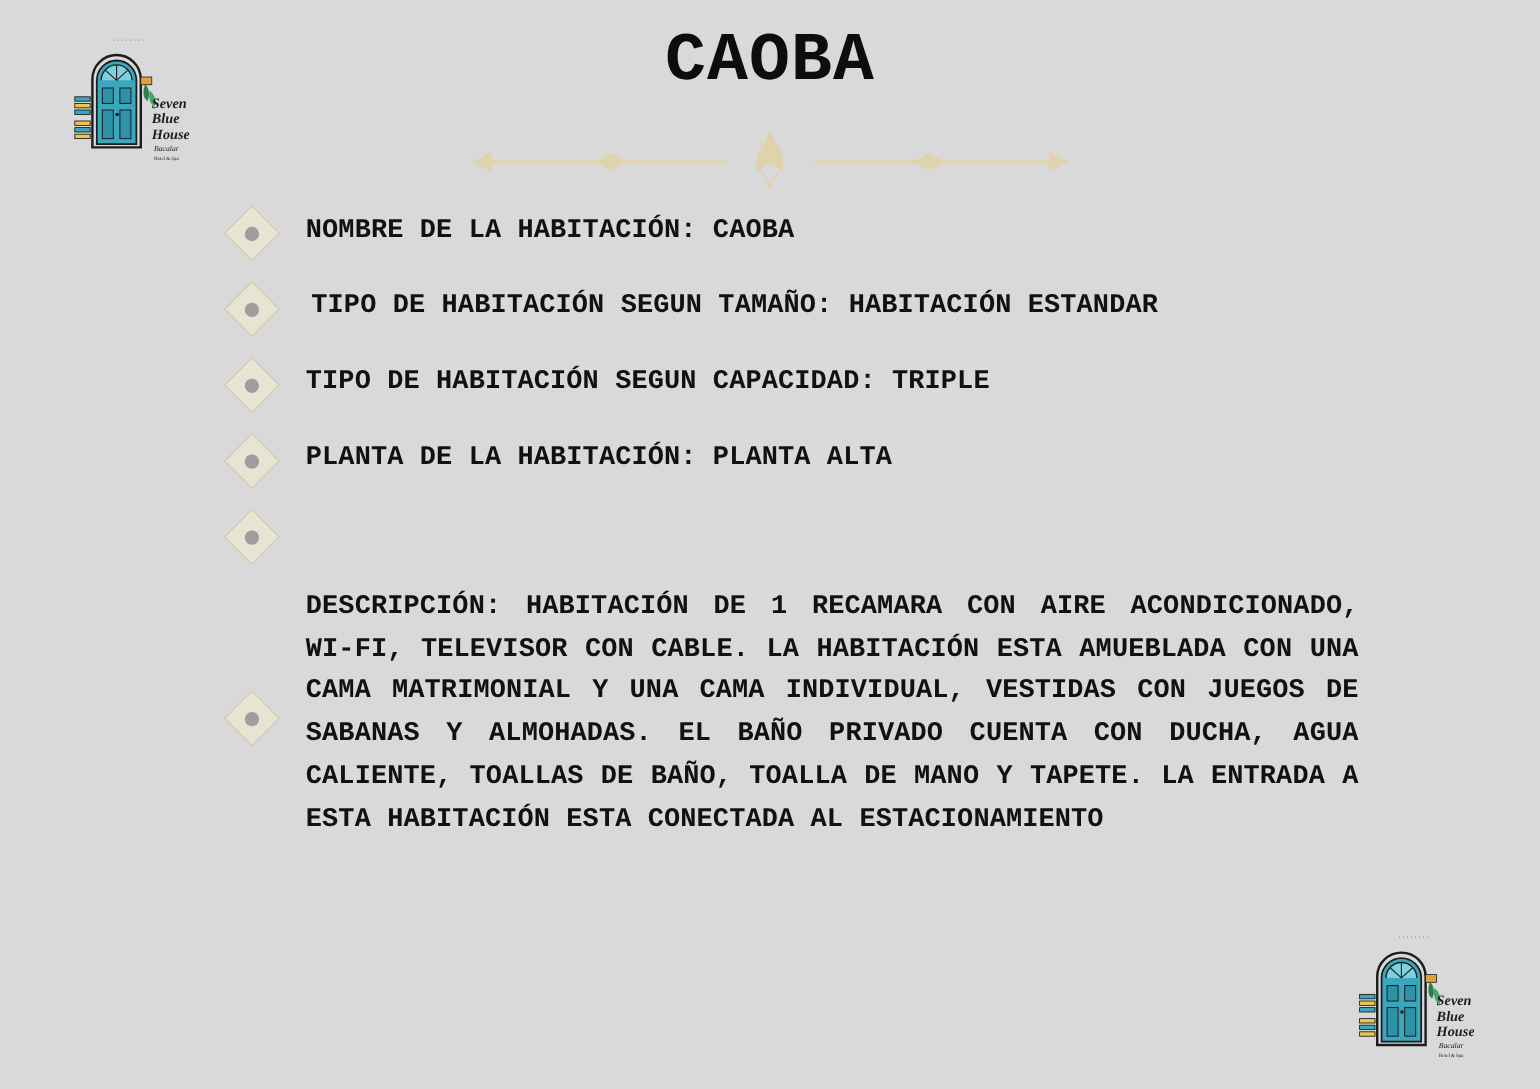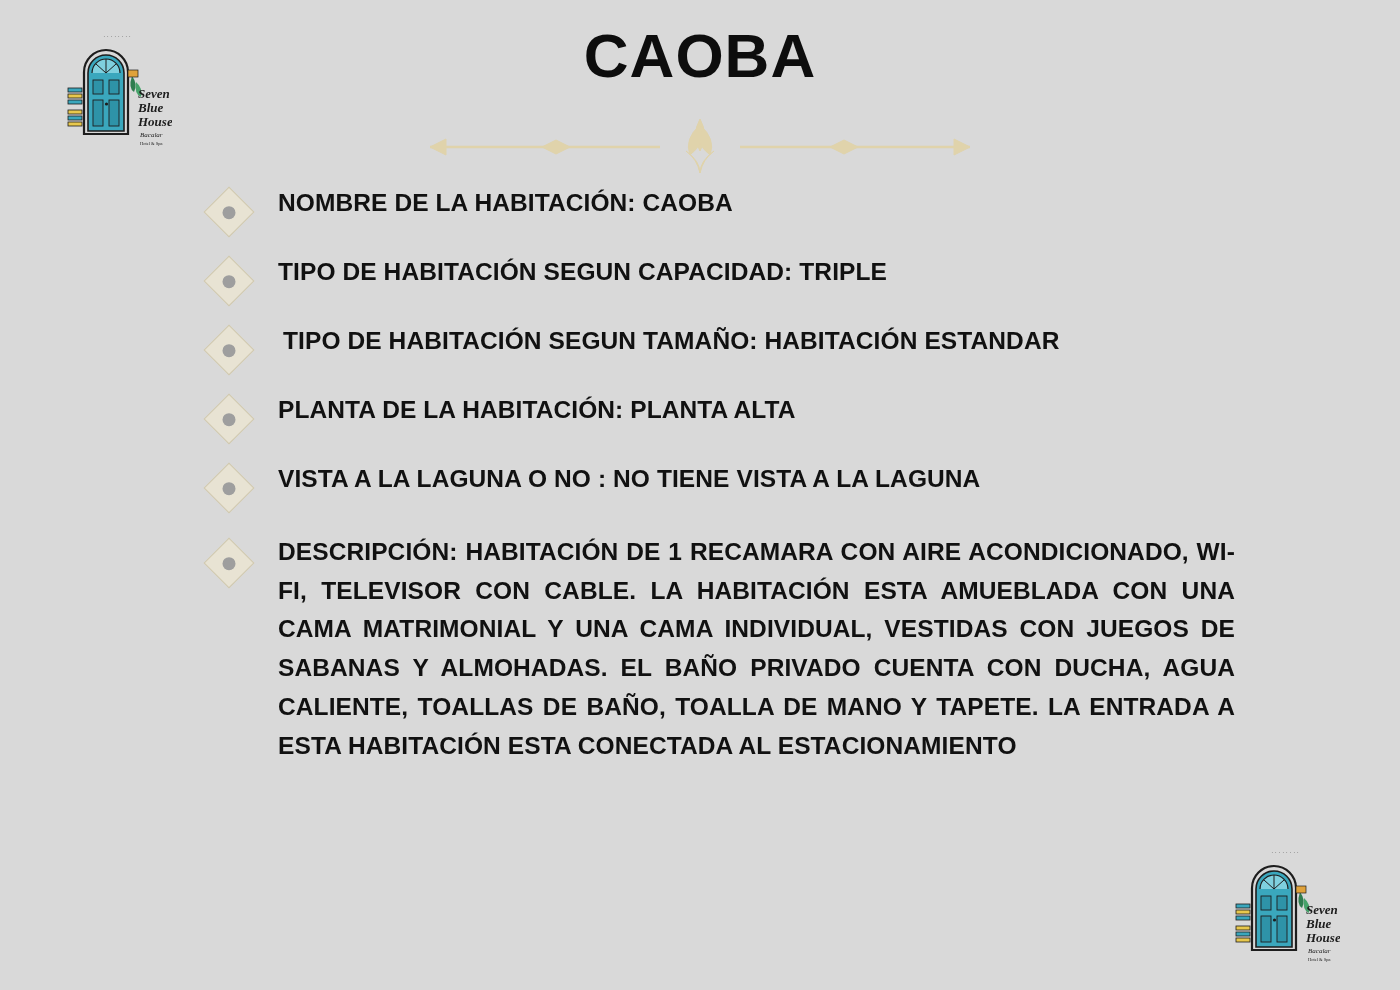--- a/index.html
+++ b/index.html
@@ -26,21 +26,21 @@
 
   .logo svg { display: block; width: 100%; height: 100%; }
 
   
   .title {
     position: absolute;
     top: 20px;
     left: 0;
     width: 1400px;
     text-align: center;
-    font-family: Liberation Sans, sans-serif;
+    font-family: Liberation Mono, monospace;
     font-size: 62px;
     font-weight: bold;
     letter-spacing: 1px;
     color: #0d0d0d;
   }
 
   
   .divider {
     position: absolute;
     top: 112px;
@@ -54,22 +54,23 @@
 
   
   .content {
     position: absolute;
     top: 186px;
     left: 205px;
     width: 1030px;
   }
   .row {
     display: flex;
-    align-items: flex-start;
+    align-items: center;
     margin-bottom: 21px;
+    font-family: Liberation Mono, monospace;
   }
   .bullet {
     flex: 0 0 auto;
     width: 46px;
     height: 46px;
     margin-top: 2px;
     position: relative;
   }
   .diamond {
     position: absolute;
@@ -187,46 +188,45 @@
 <div class="content">
 
   <div class="row">
     <div class="bullet">
         <div class="diamond"></div>
       </div>
     <div class="row-text">NOMBRE DE LA HABITACIÓN: CAOBA</div>
   </div>
 
 
+  <div class="row indent">
+    <div class="bullet">
+        <div class="diamond"></div>
+      </div>
+    <div class="row-text">TIPO DE HABITACIÓN SEGUN TAMAÑO: HABITACIÓN ESTANDAR</div>
+  </div>
+
   <div class="row">
     <div class="bullet">
         <div class="diamond"></div>
       </div>
     <div class="row-text">TIPO DE HABITACIÓN SEGUN CAPACIDAD: TRIPLE</div>
   </div>
 
-  <div class="row indent">
-    <div class="bullet">
-        <div class="diamond"></div>
-      </div>
-    <div class="row-text">TIPO DE HABITACIÓN SEGUN TAMAÑO: HABITACIÓN ESTANDAR</div>
-  </div>
-
   <div class="row">
     <div class="bullet">
         <div class="diamond"></div>
       </div>
     <div class="row-text">PLANTA DE LA HABITACIÓN: PLANTA ALTA</div>
   </div>
 
   <div class="row">
     <div class="bullet">
         <div class="diamond"></div>
       </div>
-    <div class="row-text">VISTA A LA LAGUNA O NO :  NO TIENE VISTA A LA LAGUNA</div>
   </div>
 
   <div class="row desc">
     <div class="bullet">
         <div class="diamond"></div>
       </div>
     <div class="row-text">DESCRIPCIÓN: HABITACIÓN DE 1 RECAMARA CON AIRE ACONDICIONADO, WI-FI, TELEVISOR CON CABLE. LA HABITACIÓN ESTA AMUEBLADA CON UNA CAMA MATRIMONIAL Y UNA CAMA INDIVIDUAL, VESTIDAS CON JUEGOS DE SABANAS Y ALMOHADAS. EL BAÑO PRIVADO CUENTA CON DUCHA, AGUA CALIENTE, TOALLAS DE BAÑO, TOALLA DE MANO Y TAPETE. LA ENTRADA A ESTA HABITACIÓN ESTA CONECTADA AL ESTACIONAMIENTO</div>
   </div>
 
 </div>

